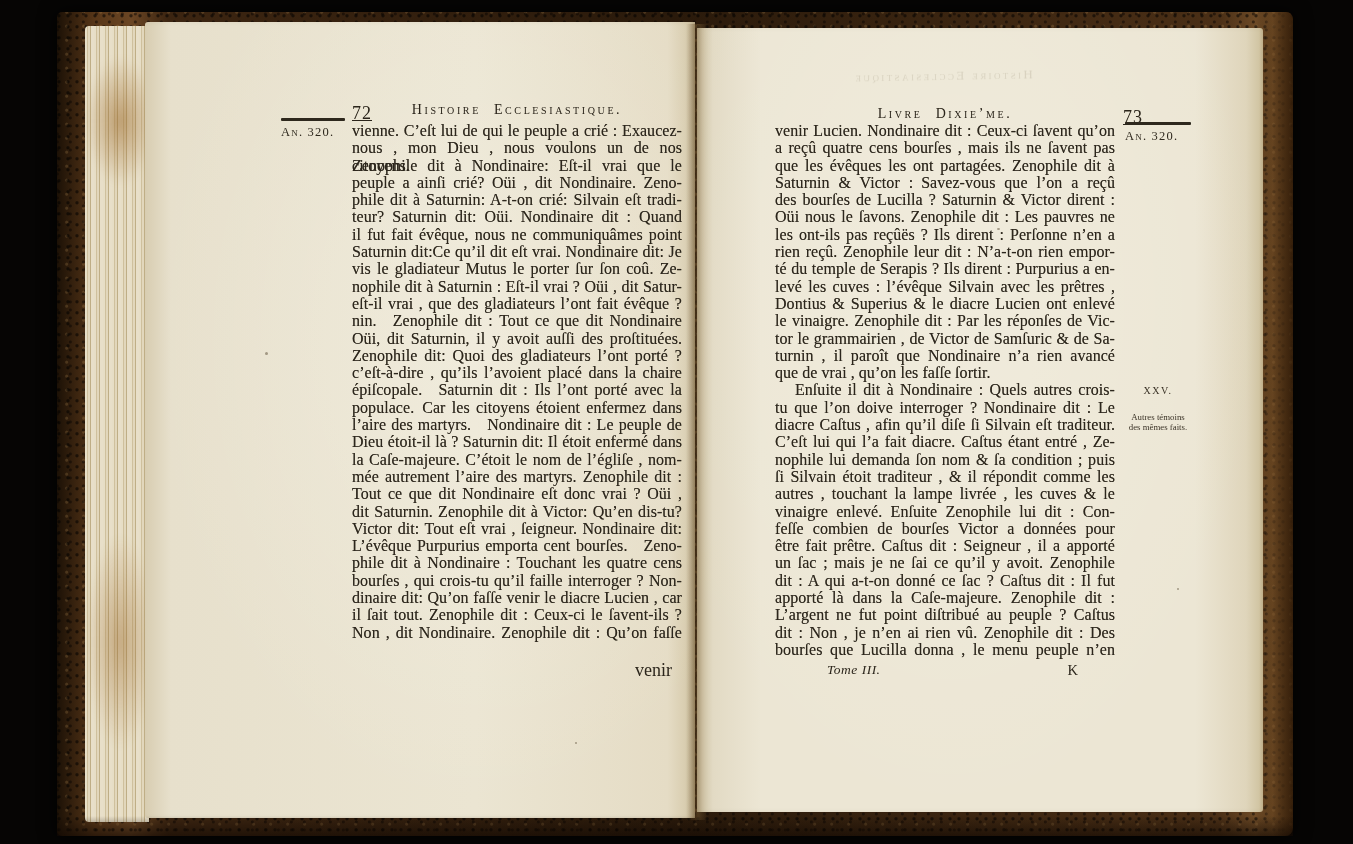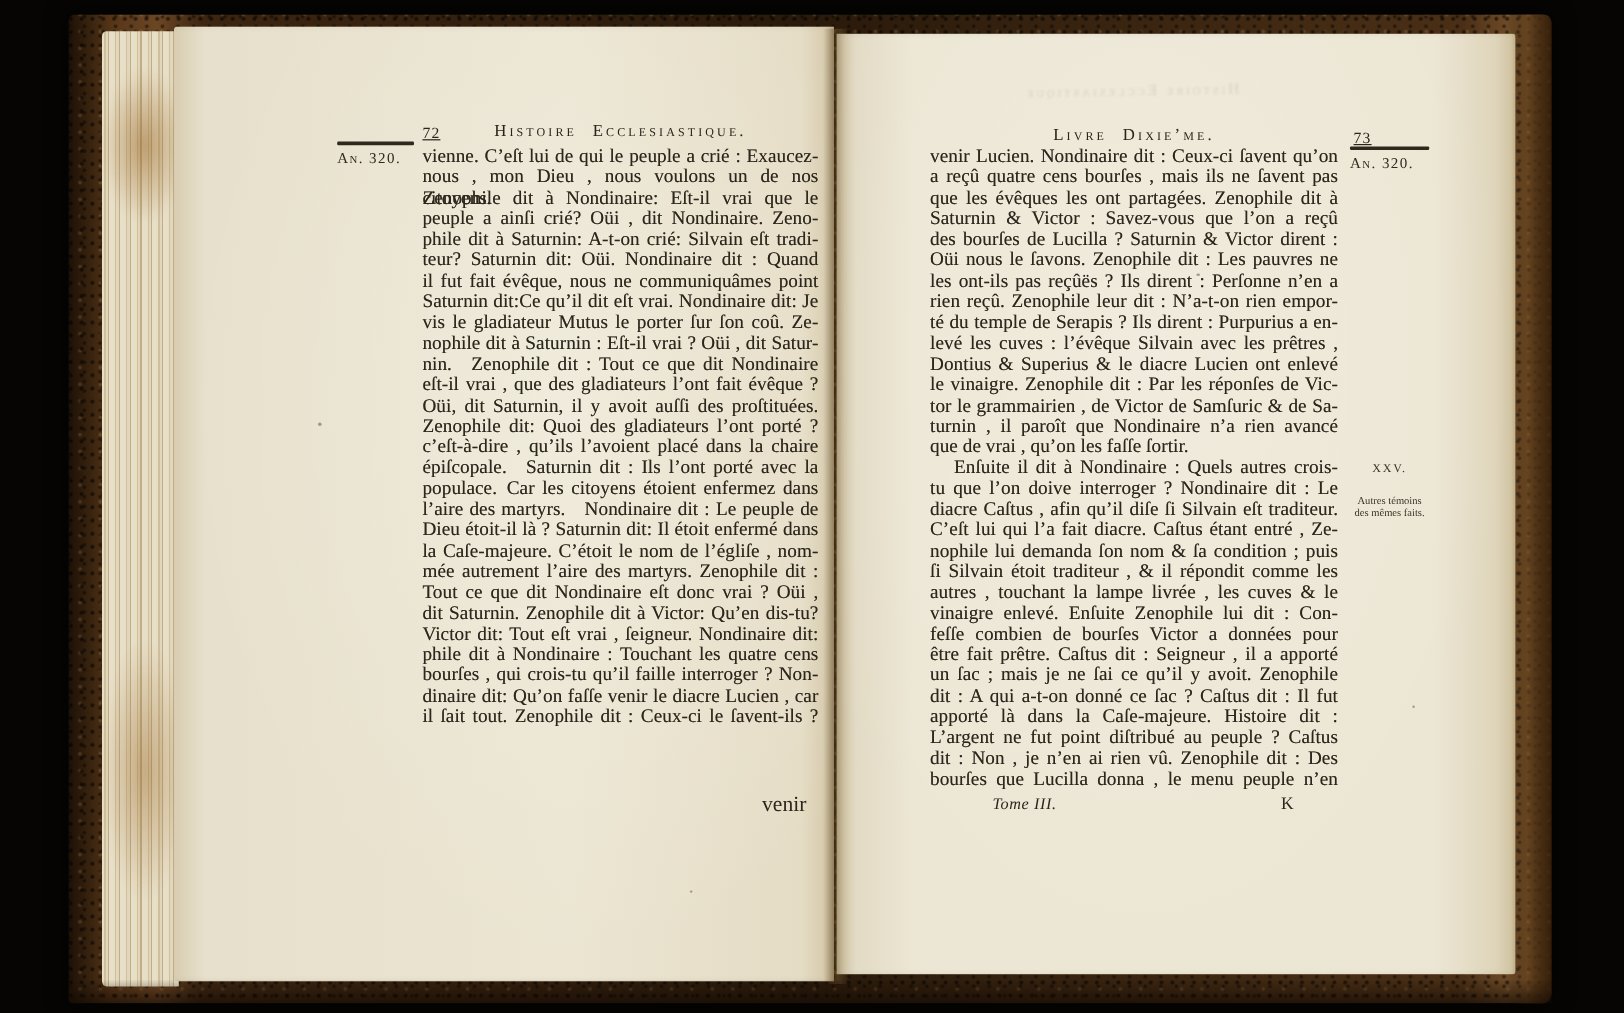--- a/index.html
+++ b/index.html
@@ -66,21 +66,21 @@
     position:absolute;left:629px;top:12px;width:22px;height:796px;
     background:linear-gradient(90deg,rgba(96,70,33,0),rgba(96,70,33,.38) 40%,rgba(126,98,55,.42) 55%,rgba(96,70,33,0));
     pointer-events:none;
   }
   
   .running-head{position:absolute;height:18px;font-size:14px;}
   .running-head .title{
     position:absolute;left:0;right:0;text-align:center;
     font-variant:small-caps;letter-spacing:2.6px;word-spacing:7px;color:#2a241a;
   }
-  .running-head .pagenum{position:absolute;font-size:13px;color:#2a241a;letter-spacing:1px;text-decoration:underline;}
+  .running-head .pagenum{position:absolute;font-size:18px;color:#2a241a;letter-spacing:1px;text-decoration:underline;}
   .body-text{position:absolute;font-size:16px;line-height:17.3px;letter-spacing:.05px;}
   .line{
     text-align:justify;text-align-last:justify;-moz-text-align-last:justify;
     height:17.3px;text-shadow:0 0 .4px rgba(44,38,28,.55);
   }
   .line.no-just{text-align-last:left;}
   .line.indent{text-indent:20px;}
   .marginal{position:absolute;font-size:12.5px;color:#2e281d;}
   .marginal .rule{height:2.5px;background:#2e281d;margin-bottom:4px;border-radius:1px;}
   .marginal .an{font-variant:small-caps;letter-spacing:1.2px;white-space:nowrap;}
@@ -125,38 +125,40 @@
         <div class="line">vienne. C’eſt lui de qui le peuple a crié : Exaucez-</div>
         <div class="line">nous , mon Dieu , nous voulons un de nos citoyens.</div>
         <div class="line">Zenophile dit à Nondinaire: Eſt-il vrai que le</div>
         <div class="line">peuple a ainſi crié? Oüi , dit Nondinaire. Zeno-</div>
         <div class="line">phile dit à Saturnin: A-t-on crié: Silvain eſt tradi-</div>
         <div class="line">teur? Saturnin dit: Oüi. Nondinaire dit : Quand</div>
         <div class="line">il fut fait évêque, nous ne communiquâmes point</div>
         <div class="line">Saturnin dit:Ce qu’il dit eſt vrai. Nondinaire dit: Je</div>
         <div class="line">vis le gladiateur Mutus le porter ſur ſon coû. Ze-</div>
         <div class="line">nophile dit à Saturnin : Eſt-il vrai ? Oüi , dit Satur-</div>
+        <div class="line">eſt-il vrai , que des gladiateurs l’ont fait évêque ?</div>
         <div class="line">nin.  Zenophile dit : Tout ce que dit Nondinaire</div>
-        <div class="line">eſt-il vrai , que des gladiateurs l’ont fait évêque ?</div>
         <div class="line">Oüi, dit Saturnin, il y avoit auſſi des proſtituées.</div>
         <div class="line">Zenophile dit: Quoi des gladiateurs l’ont porté ?</div>
         <div class="line">c’eſt-à-dire , qu’ils l’avoient placé dans la chaire</div>
         <div class="line">épiſcopale.  Saturnin dit : Ils l’ont porté avec la</div>
         <div class="line">populace. Car les citoyens étoient enfermez dans</div>
         <div class="line">l’aire des martyrs.  Nondinaire dit : Le peuple de</div>
         <div class="line">Dieu étoit-il là ? Saturnin dit: Il étoit enfermé dans</div>
         <div class="line">la Caſe-majeure. C’étoit le nom de l’égliſe , nom-</div>
         <div class="line">mée autrement l’aire des martyrs. Zenophile dit :</div>
         <div class="line">Tout ce que dit Nondinaire eſt donc vrai ? Oüi ,</div>
         <div class="line">dit Saturnin. Zenophile dit à Victor: Qu’en dis-tu?</div>
         <div class="line">Victor dit: Tout eſt vrai , ſeigneur. Nondinaire dit:</div>
+        <div class="line">L’évêque Purpurius emporta cent bourſes.  Zeno-</div>
         <div class="line">phile dit à Nondinaire : Touchant les quatre cens</div>
         <div class="line">bourſes , qui crois-tu qu’il faille interroger ? Non-</div>
         <div class="line">dinaire dit: Qu’on faſſe venir le diacre Lucien , car</div>
         <div class="line">il ſait tout. Zenophile dit : Ceux-ci le ſavent-ils ?</div>
+        <div class="line">Non , dit Nondinaire. Zenophile dit : Qu’on faſſe</div>
       </div>
 
     <div class="catchword" style="left:207px;top:638px;width:330px;">venir</div>
 
     <span class="speck" style="left:120px;top:330px;width:3px;height:3px;"></span>
     <span class="speck" style="left:430px;top:720px;width:2px;height:2px;"></span>
   </div>
 
   <div class="gutter-seam"></div>
 
@@ -200,21 +202,21 @@
         <div class="line">diacre Caſtus , afin qu’il diſe ſi Silvain eſt traditeur.</div>
         <div class="line">C’eſt lui qui l’a fait diacre. Caſtus étant entré , Ze-</div>
         <div class="line">nophile lui demanda ſon nom &amp; ſa condition ; puis</div>
         <div class="line">ſi Silvain étoit traditeur , &amp; il répondit comme les</div>
         <div class="line">autres , touchant la lampe livrée , les cuves &amp; le</div>
         <div class="line">vinaigre enlevé. Enſuite Zenophile lui dit : Con-</div>
         <div class="line">feſſe combien de bourſes Victor a données pour</div>
         <div class="line">être fait prêtre. Caſtus dit : Seigneur , il a apporté</div>
         <div class="line">un ſac ; mais je ne ſai ce qu’il y avoit. Zenophile</div>
         <div class="line">dit : A qui a-t-on donné ce ſac ? Caſtus dit : Il fut</div>
-        <div class="line">apporté là dans la Caſe-majeure. Histoire dit :</div>
+        <div class="line">apporté là dans la Caſe-majeure. Zenophile dit :</div>
         <div class="line">L’argent ne fut point diſtribué au peuple ? Caſtus</div>
         <div class="line">dit : Non , je n’en ai rien vû. Zenophile dit : Des</div>
         <div class="line">bourſes que Lucilla donna , le menu peuple n’en</div>
       </div>
 
     <div class="sheet-footer" style="left:78px;top:634px;width:340px;">
       <span class="tome">Tome III.</span>
       <span class="sig">K</span>
     </div>
 

